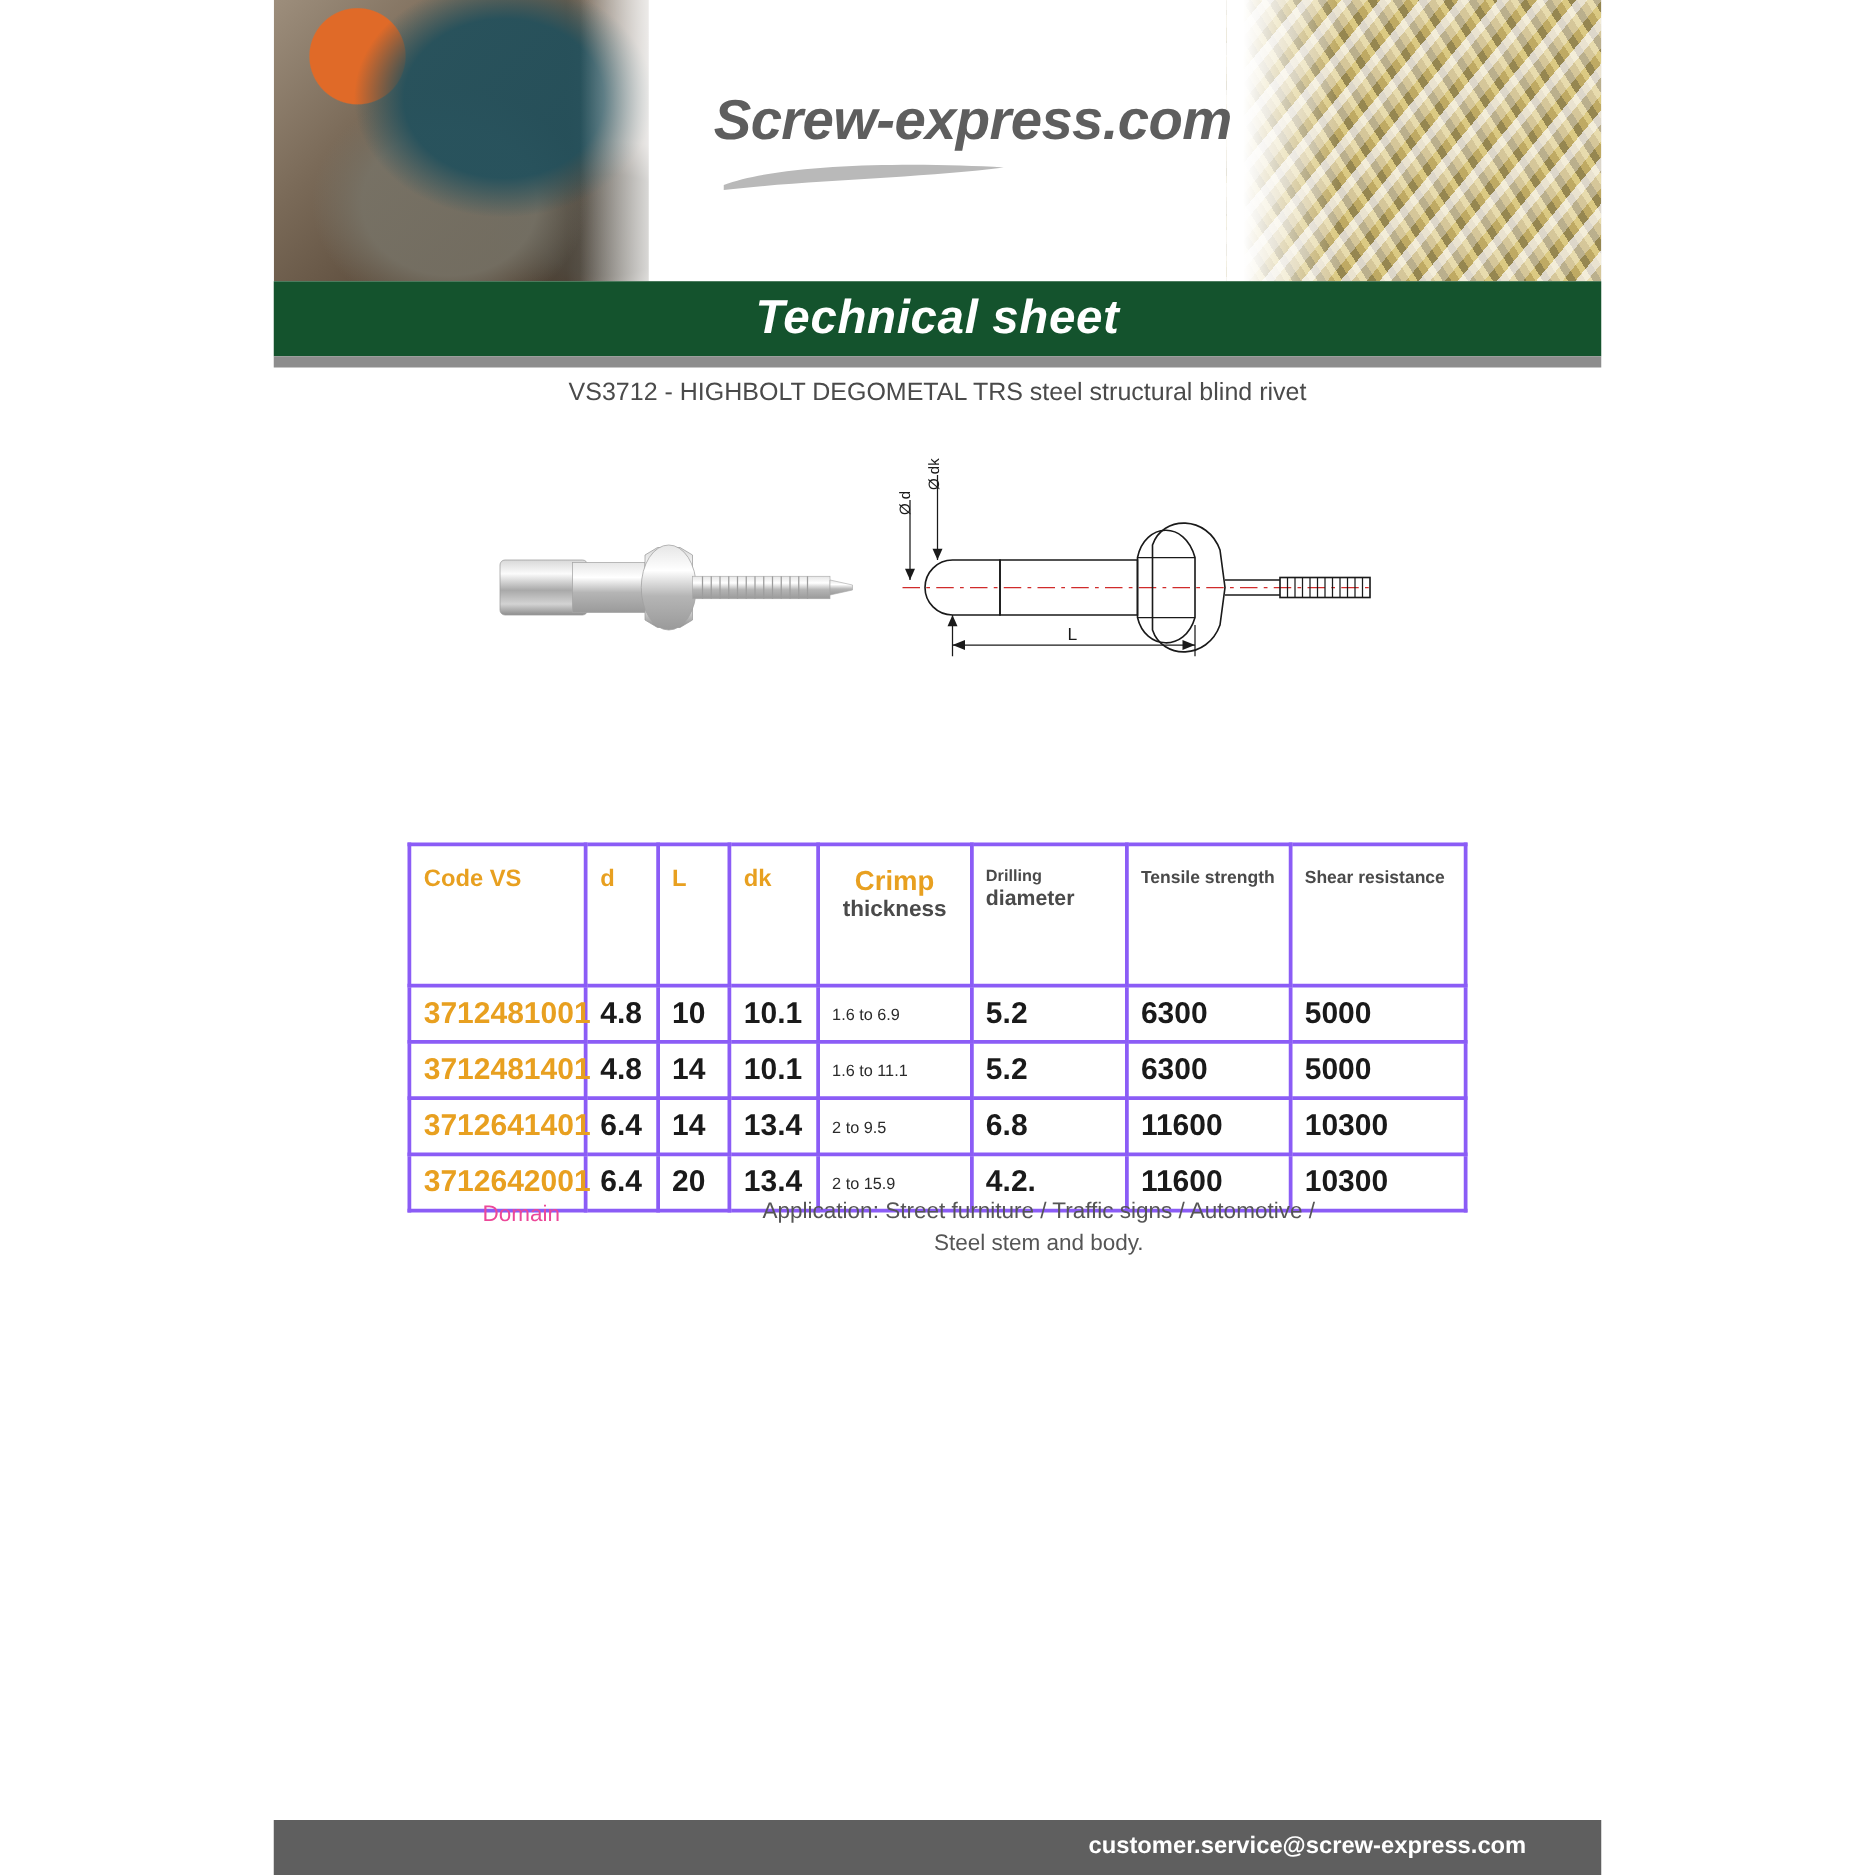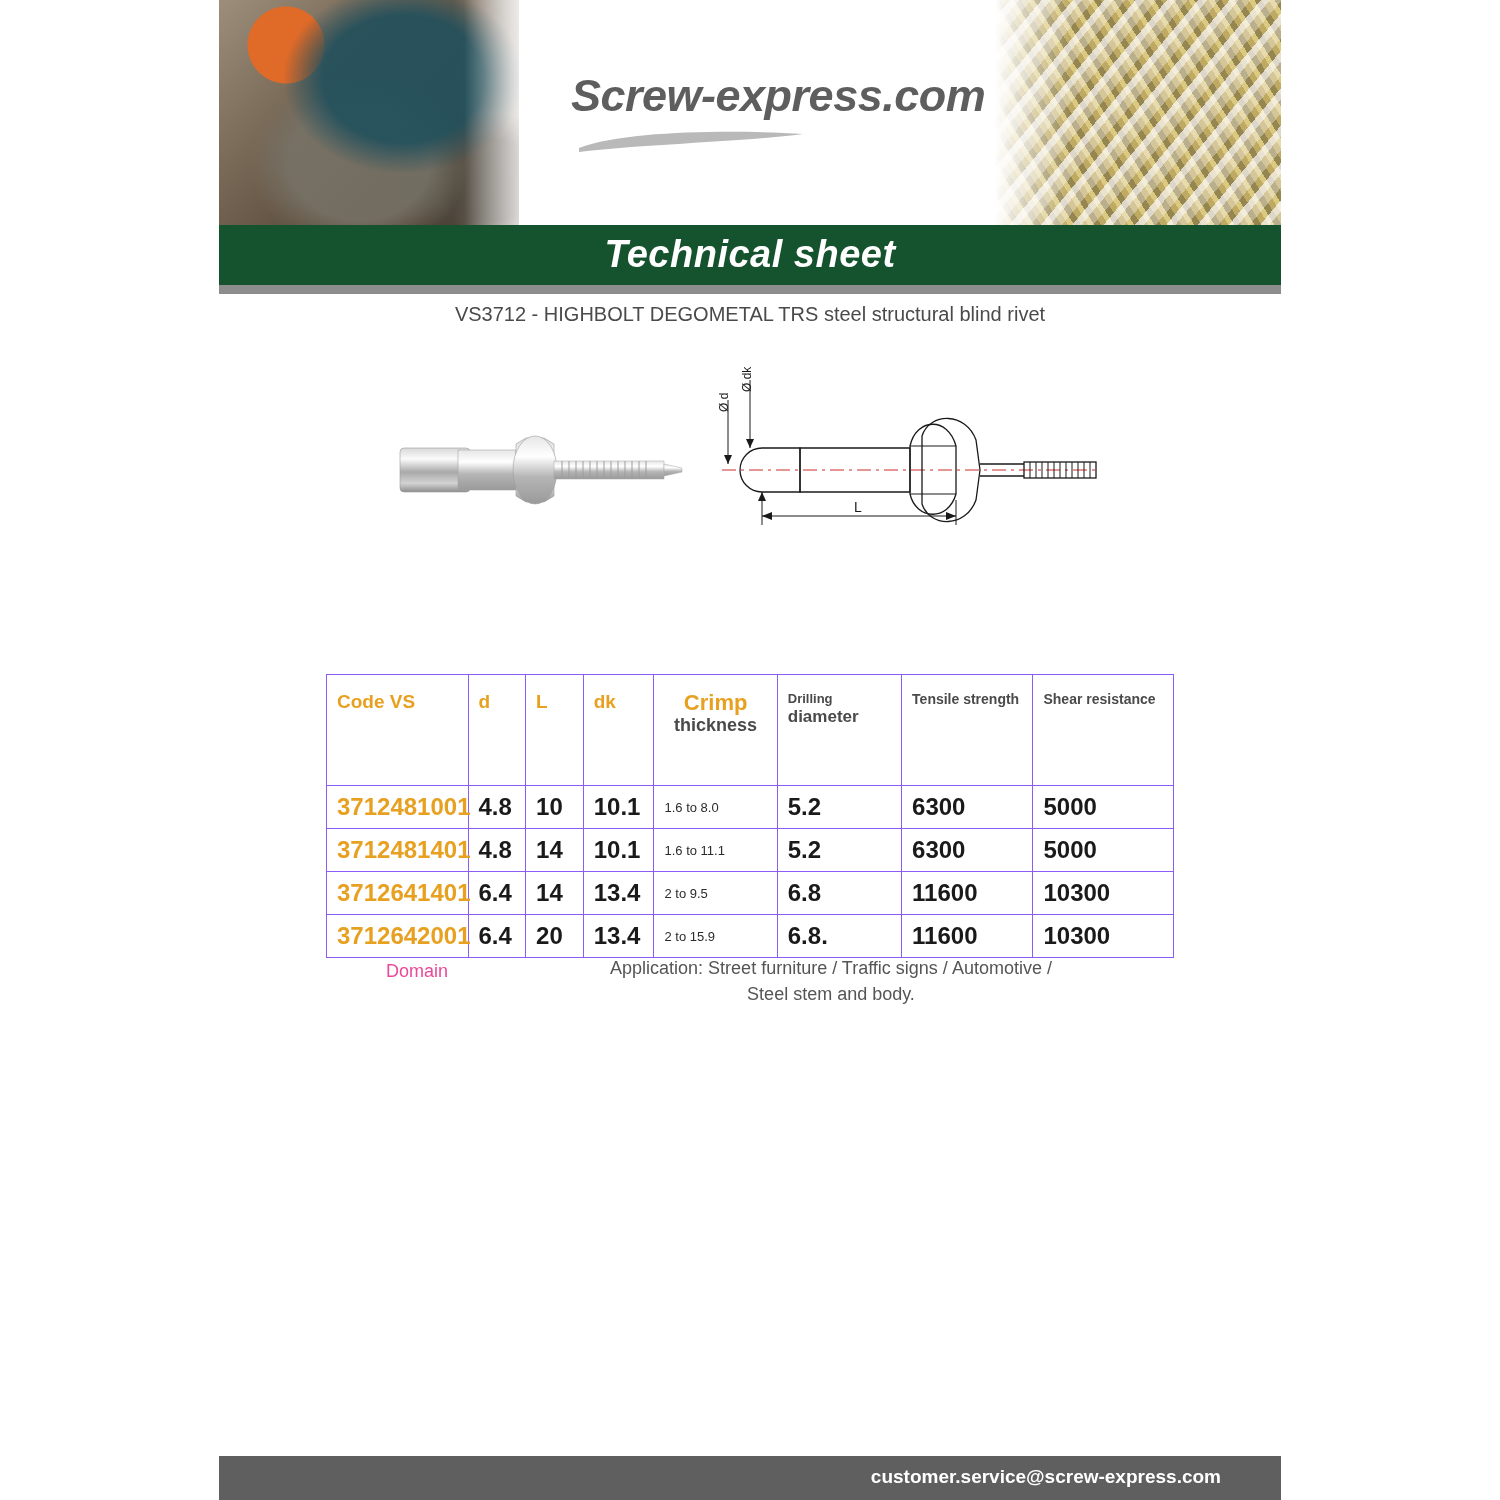--- a/index.html
+++ b/index.html
@@ -137,21 +137,21 @@
     left: 326px;
     top: 674px;
     width: 848px;
   }
   table.spec {
     border-collapse: collapse;
     width: 848px;
     table-layout: fixed;
   }
   table.spec th, table.spec td {
-    border: 1px solid #8b5cf6;
+    border: 3px solid #8b5cf6;
     padding: 0 10px;
     vertical-align: middle;
     text-align: left;
   }
   table.spec thead th {
     height: 94px;
     vertical-align: top;
     padding-top: 16px;
     color: #e8a020;
     font-weight: bold;
@@ -420,21 +420,21 @@
           <th class="small">Tensile strength</th>
           <th class="small">Shear resistance</th>
         </tr>
       </thead>
       <tbody>
         <tr>
           <td class="code">3712481001</td>
           <td>4.8</td>
           <td>10</td>
           <td>10.1</td>
-          <td class="thin">1.6 to 8.0</td>
+          <td class="thin">1.6 to 6.9</td>
           <td>5.2</td>
           <td>6300</td>
           <td>5000</td>
         </tr>
         <tr>
           <td class="code">3712481401</td>
           <td>4.8</td>
           <td>14</td>
           <td>10.1</td>
           <td class="thin">1.6 to 11.1</td>
@@ -451,21 +451,21 @@
           <td>6.8</td>
           <td>11600</td>
           <td>10300</td>
         </tr>
         <tr>
           <td class="code">3712642001</td>
           <td>6.4</td>
           <td>20</td>
           <td>13.4</td>
           <td class="thin">2 to 15.9</td>
-          <td>6.8.</td>
+          <td>4.2.</td>
           <td>11600</td>
           <td>10300</td>
         </tr>
       </tbody>
     </table>
   </div>
 
   <div class="domain-block">
     <div class="domain-label">Domain</div>
     <div class="domain-lines">

